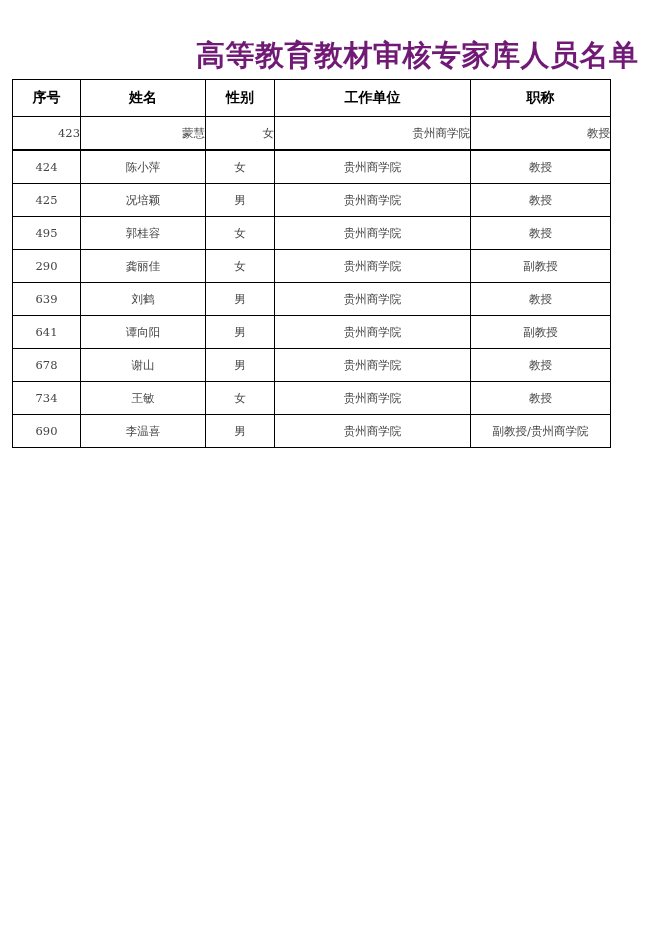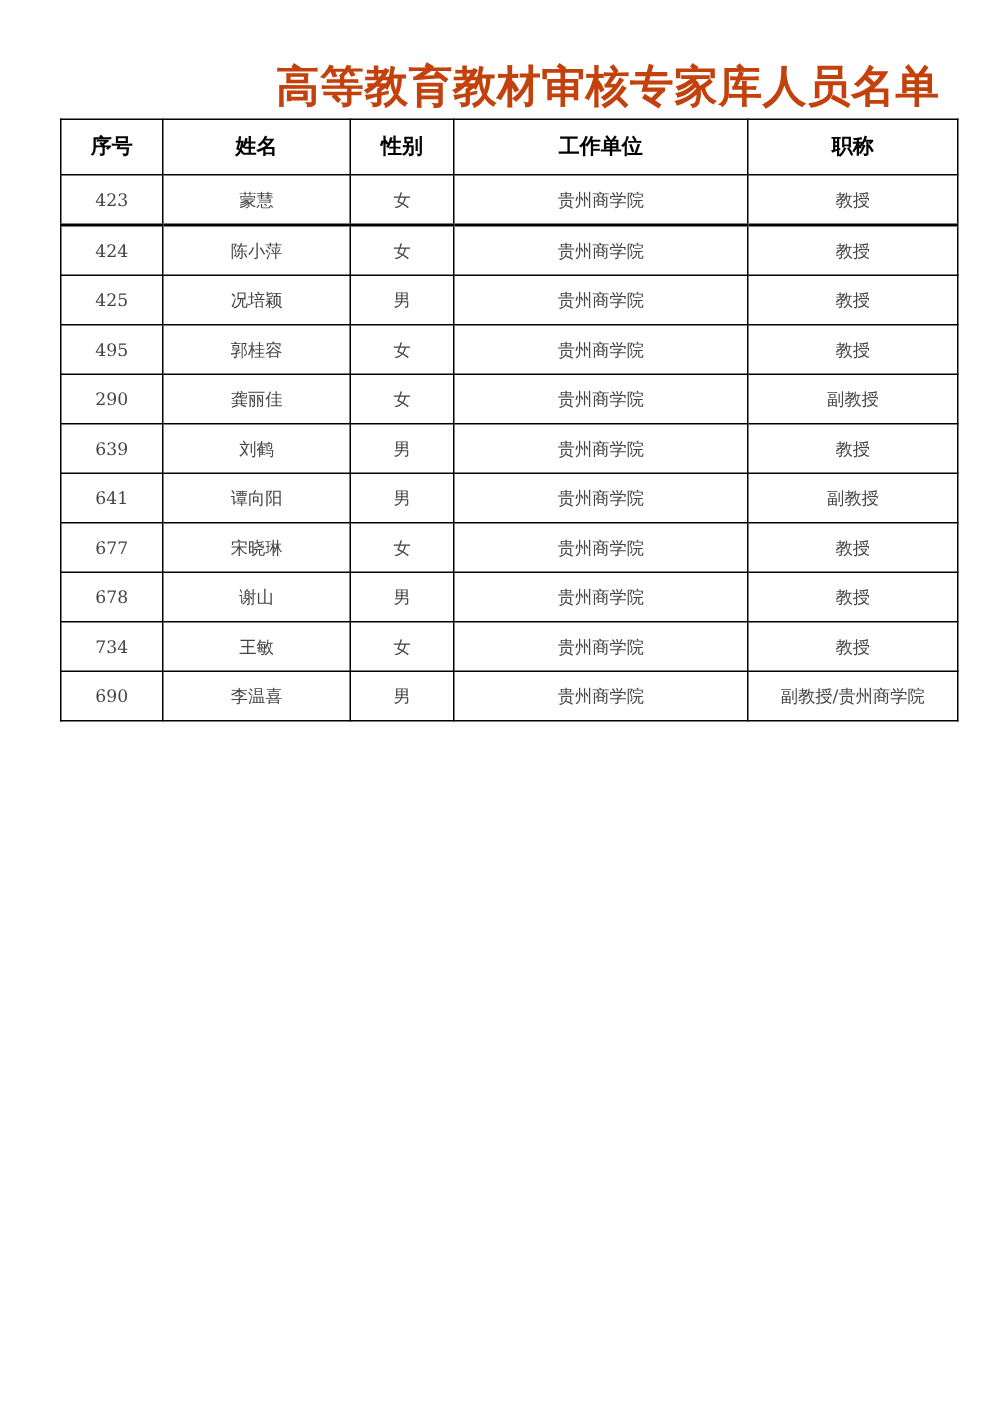--- a/index.html
+++ b/index.html
@@ -9,40 +9,39 @@
     }
     body {
       width: 662px;
       height: 936px;
       position: relative;
       overflow: hidden;
       font-family: "DejaVu Serif", "Liberation Serif", serif;
     }
     .title {
       position: absolute;
-      left: 184px;
+      left: 196px;
       top: 38px;
       width: 440px;
       height: 40px;
-      font-family: Liberation Serif, serif;
+      font-family: Liberation Mono, monospace;
       font-size: 29px;
       font-weight: bold;
-      color: #c2410c;
+      color: #701a75;
       white-space: nowrap;
       line-height: 40px;
       letter-spacing: 0.5px;
     }
     table.roster {
       position: absolute;
       left: 12px;
       top: 79px;
       border-collapse: collapse;
       table-layout: fixed;
       width: 598px;
-      margin-left: 28px;
     }
     table.roster td, table.roster th {
       border: 1px solid #000;
       text-align: center;
       vertical-align: middle;
       padding: 0;
       overflow: hidden;
       white-space: nowrap;
     }
     table.roster th {
@@ -52,20 +51,21 @@
       font-size: 14px;
       color: #000;
     }
     table.roster td {
       height: 32px;
       font-size: 11.5px;
       color: #444;
     }
     table.roster tr.thick-bottom td {
       border-bottom: 2px solid #000;
+      text-align: right;
     }
     col.c-no { width: 68px; }
     col.c-name { width: 125px; }
     col.c-gender { width: 69px; }
     col.c-unit { width: 196px; }
     col.c-title { width: 140px; }
   </style>
 </head>
 <body>
 
@@ -132,27 +132,20 @@
       <td>教授</td>
     </tr>
     <tr>
       <td>641</td>
       <td>谭向阳</td>
       <td>男</td>
       <td>贵州商学院</td>
       <td>副教授</td>
     </tr>
     <tr>
-      <td>677</td>
-      <td>宋晓琳</td>
-      <td>女</td>
-      <td>贵州商学院</td>
-      <td>教授</td>
-    </tr>
-    <tr>
       <td>678</td>
       <td>谢山</td>
       <td>男</td>
       <td>贵州商学院</td>
       <td>教授</td>
     </tr>
     <tr>
       <td>734</td>
       <td>王敏</td>
       <td>女</td>

